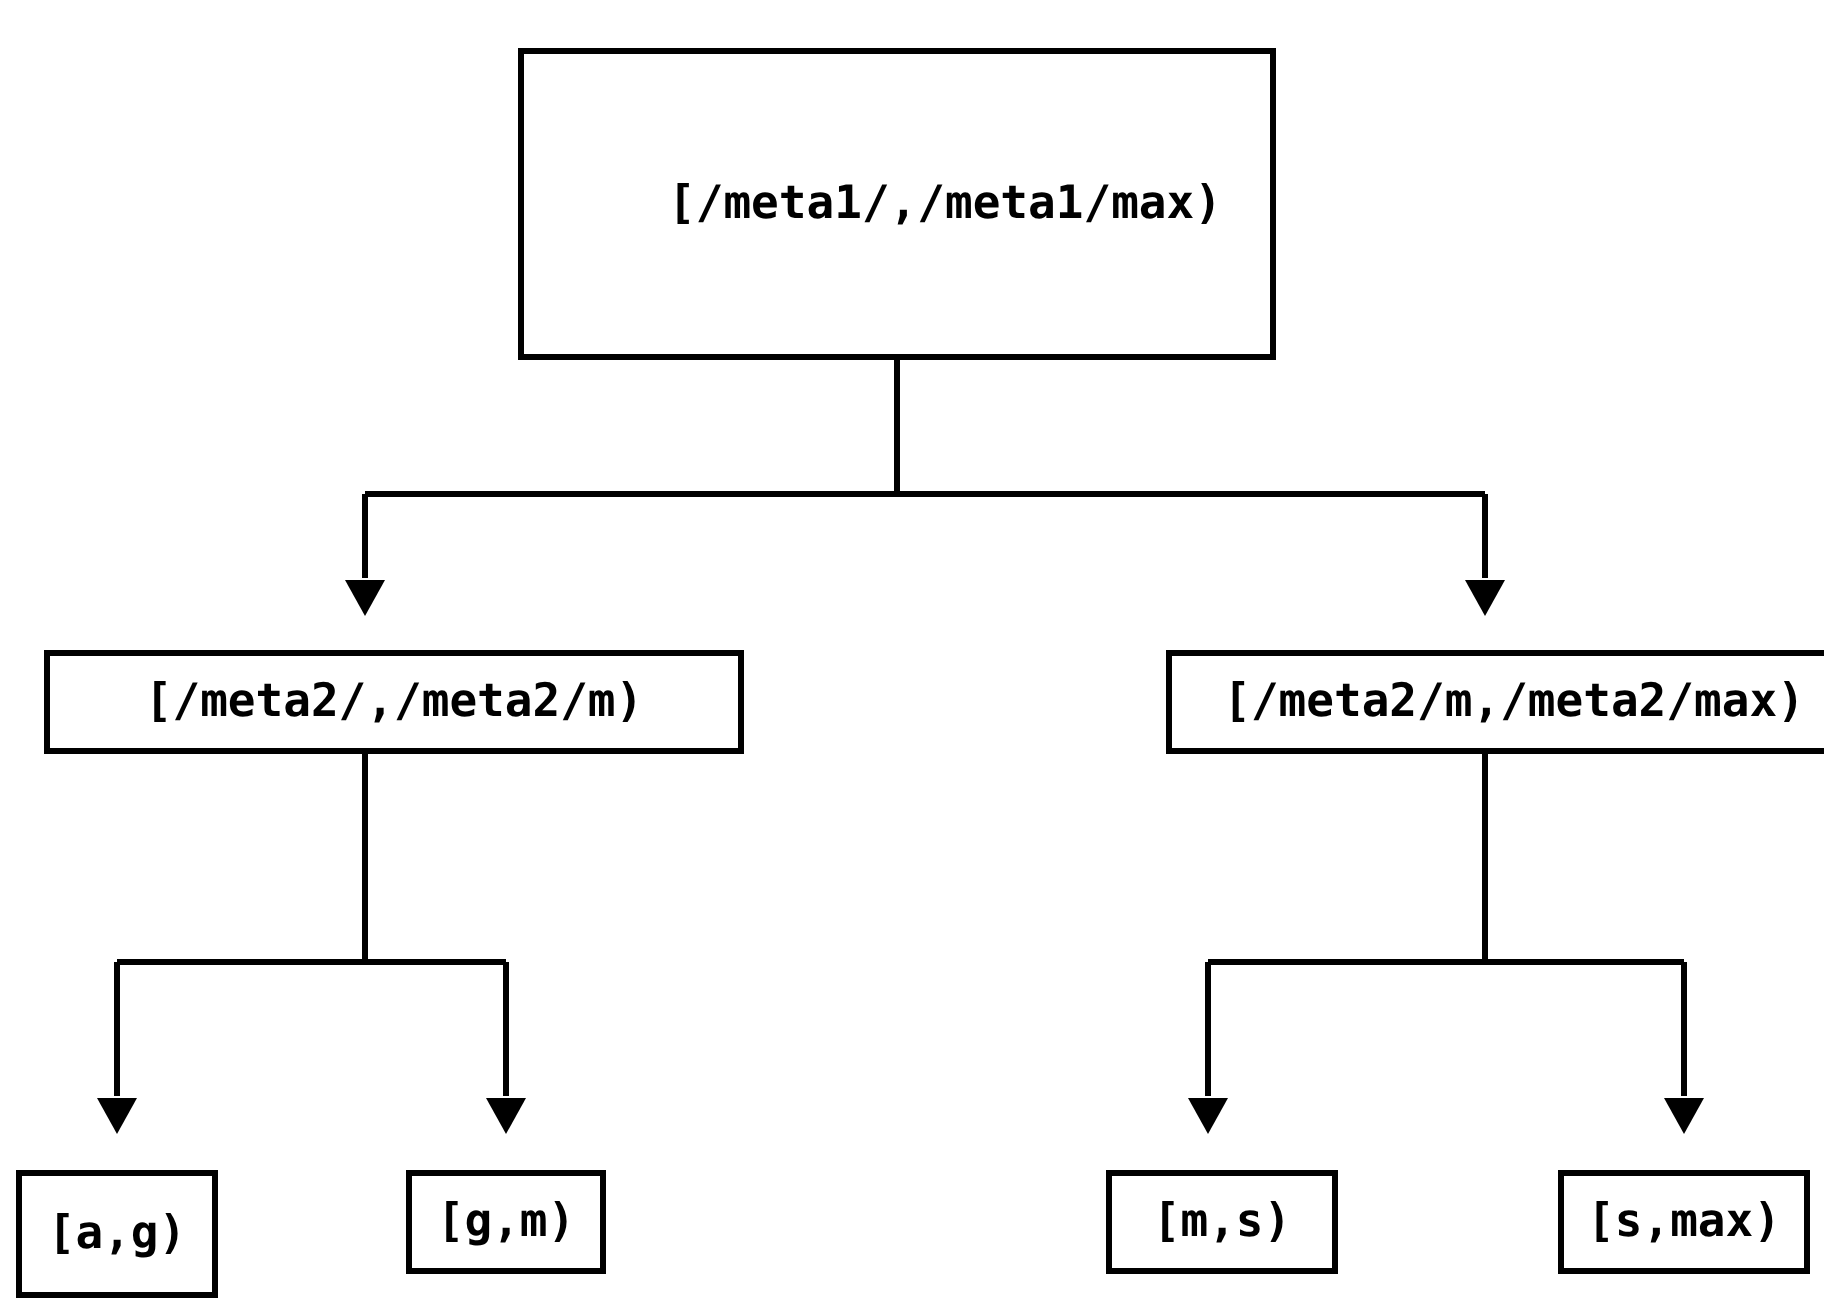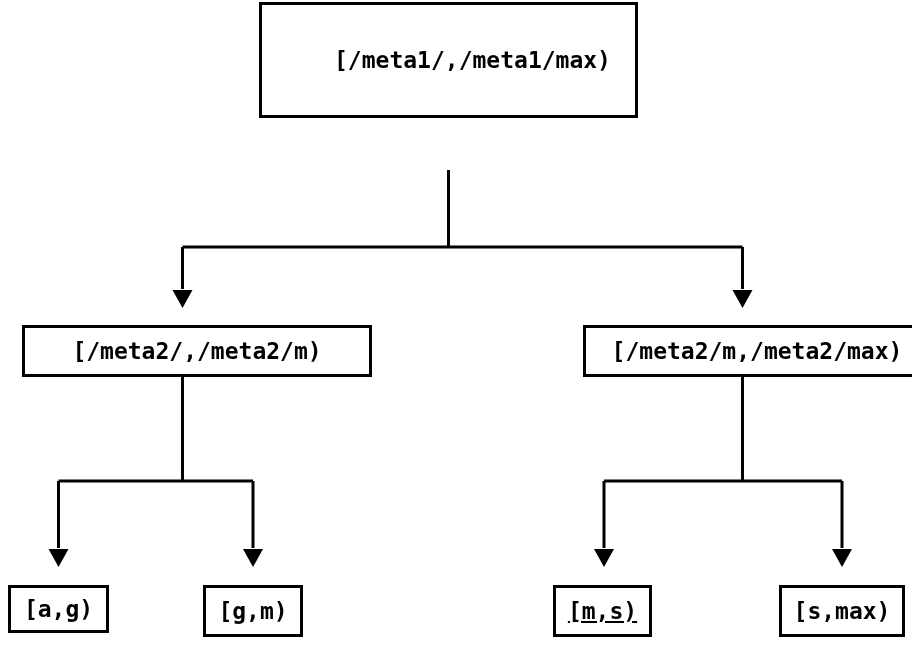--- a/index.html
+++ b/index.html
@@ -38,26 +38,26 @@
     border: 3px solid #000000;
     color: #000000;
     display: flex;
     align-items: center;
     justify-content: center;
     font-family: "DejaVu Sans Mono", "Liberation Mono", monospace;
     font-size: 23px;
     font-weight: bold;
     white-space: nowrap;
   }
-  .node-root      { left: 259px; top: 2px;  width: 379px; height: 116px; padding-left: 48px; }
+  .node-root      { left: 259px; top: 24px;  width: 379px; height: 156px; padding-left: 48px; }
   .node-l2-left   { left: 22px;  top: 325px; width: 350px; height: 52px; }
   .node-l2-right  { left: 583px; top: 325px; width: 348px; height: 52px; }
-  .node-leaf-ag   { left: 8px;   top: 585px; width: 101px; height: 48px; text-align: right; }
+  .node-leaf-ag   { left: 8px;   top: 585px; width: 101px; height: 64px; text-align: right; }
   .node-leaf-gm   { left: 203px; top: 585px; width: 100px; height: 52px; }
-  .node-leaf-ms   { left: 553px; top: 585px; width: 99px; height: 52px; text-decoration: underline; }
+  .node-leaf-ms   { left: 553px; top: 585px; width: 116px; height: 52px; }
   .node-leaf-smax { left: 779px; top: 585px; width: 126px; height: 52px; }
 </style>
 </head>
 <body>
 
 <div class="stage">
 
   <svg class="connectors" viewBox="0 0 912 652" xmlns="http://www.w3.org/2000/svg" aria-hidden="true">
 
     <g>

